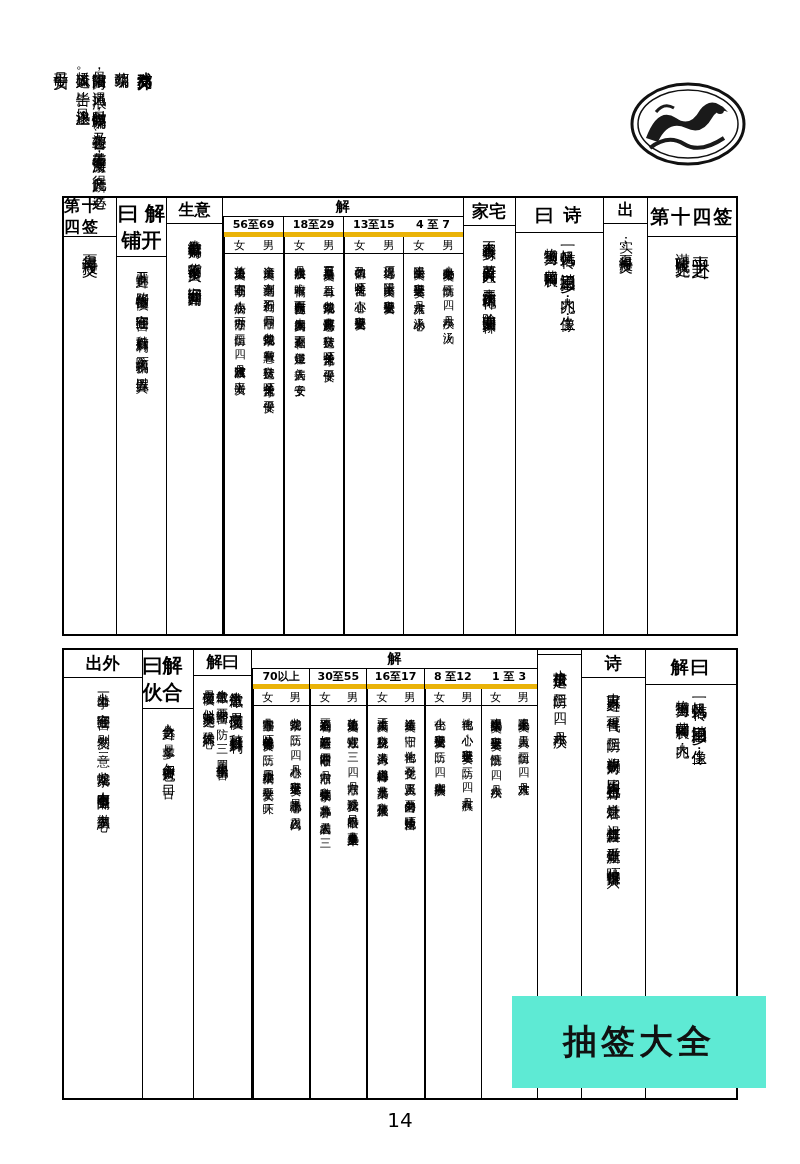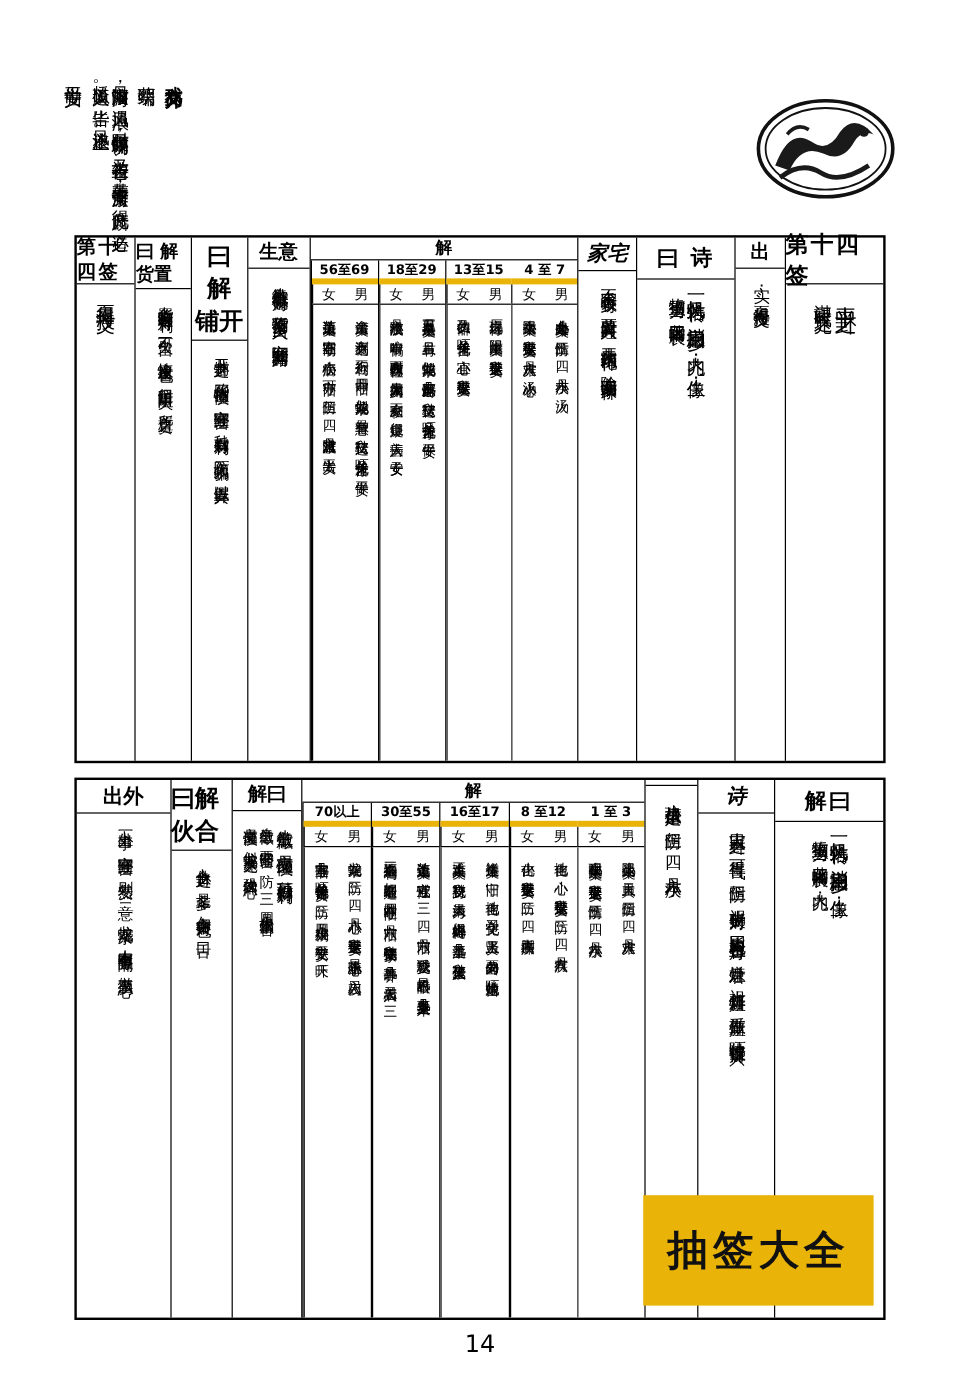--- a/index.html
+++ b/index.html
@@ -88,21 +88,21 @@
 
   .col-out{width:46px;}
   .col-out .chead{font-size:16px;}
   .col-out .cbody .vt{font-size:14px;}
 
   .col-poem{width:92px;}
   .col-poem .chead{font-size:18px;letter-spacing:2px;height:30px;}
   .col-poem .cbody .vt{font-size:15.5px;letter-spacing:1px;}
 
   .col-home{width:54px;}
-  .col-home .chead{font-size:17px;font-style:italic;}
+  .col-home .chead{font-size:17px;}
   .col-home .cbody .vt{font-size:14px;}
 
   .col-age{width:54px;}
   .col-age .chead{font-size:17px;}
   .col-age .cbody .vt{font-size:14px;}
 
   
   .jie-group{
     width:250px;
     border-left:1.5px solid #000;
@@ -163,22 +163,22 @@
   .headpair span{flex:1;text-align:center;}
 
   
   .pageno{
     position:absolute;left:0;right:0;top:1108px;
     text-align:center;font-size:20px;
   }
 
   
   .badge{
-    position:absolute;left:536px;top:996px;width:192px;height:92px;
-    background:#eab308;
+    position:absolute;left:512px;top:996px;width:254px;height:92px;
+    background:#5eead4;
     display:flex;align-items:center;justify-content:center;
   }
   .badge span{
     font-size:34px;font-weight:bold;letter-spacing:4px;color:#111;
   }
 </style>
 </head>
 <body>
 
 <div class="page">
@@ -309,26 +309,20 @@
       <div class="chead">
         <span class="headpair">
           <span>曰 解 铺开</span>
         </span>
       </div>
       <div class="cbody">
         <div class="vt">卜开铺之卦 购买货物谨慎 宜守旧经营 秋后有财利 防歹人拐骗 以假弄真</div>
       </div>
     </div>
 
-    <div class="cell col-goods">
-      <div class="chead">曰 解 货置</div>
-      <div class="cbody">
-        <div class="vt">卜置货物初时可有得利 不可久留 应快速发售也 但防日后阻失 所置之货</div>
-      </div>
-    </div>
 
     <div class="cell bigcol" style="width:54px;">
       <div class="chead" style="font-size:16px;">第十四签</div>
       <div class="cbody">
         <div class="vt" style="font-size:16px;">夏得海投文</div>
       </div>
     </div>
   </div>
 
   <div class="grid2">

